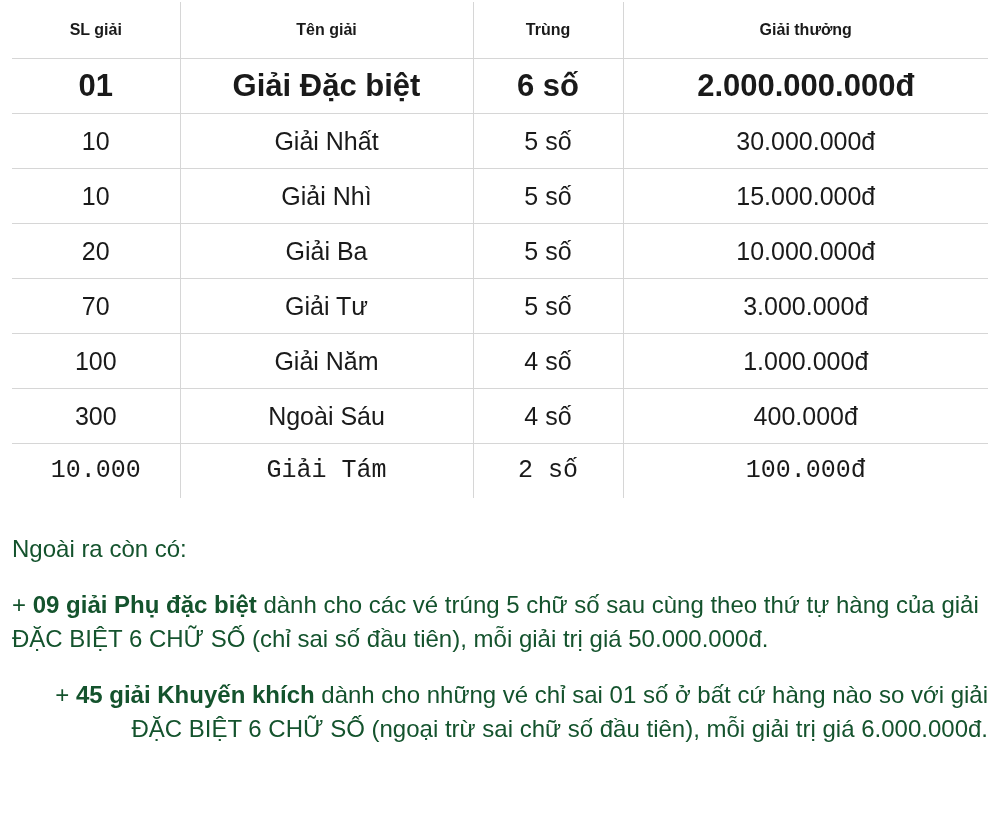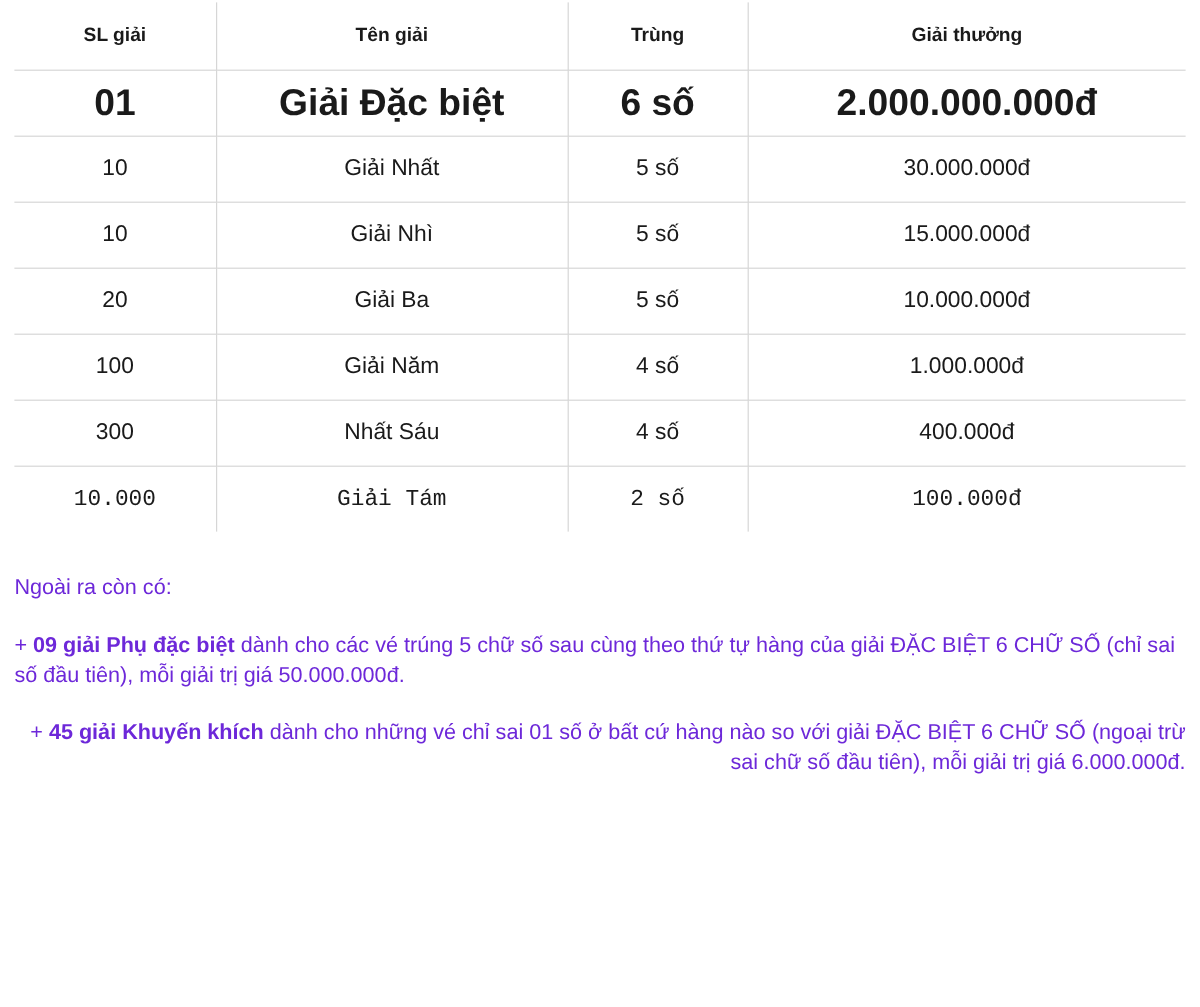--- a/index.html
+++ b/index.html
@@ -30,21 +30,21 @@
   table.prize-table col.c1 { width: 168px; }
   table.prize-table col.c2 { width: 293px; }
   table.prize-table col.c3 { width: 150px; }
   table.prize-table col.c4 { width: 365px; }
 
   table.prize-table th,
   table.prize-table td {
     border: 1px solid #d6d6d6;
     text-align: center;
     vertical-align: middle;
-    font-size: 19px;
+    font-size: 25px;
     line-height: 1.2;
     padding: 0;
     height: 54px;
   }
   table.prize-table thead th {
     font-weight: bold;
     font-size: 16px;
     height: 56px;
     border-top: none;
   }
@@ -65,24 +65,24 @@
     font-size: 31px;
   }
   table.prize-table tbody td {
     font-weight: normal;
   }
 
   .notes {
     margin-top: 34px;
   }
   .note-line {
-    font-size: 18px;
+    font-size: 24px;
     line-height: 1.42;
     margin: 0 0 22px 0;
-    color: #6d28d9;
+    color: #14532d;
   }
   .note-line:last-child {
     margin-bottom: 0;
     text-align: right;
   }
   .note-line b {
     font-weight: bold;
   }
 </style>
 </head>
@@ -124,28 +124,34 @@
         <td>5 số</td>
         <td>15.000.000đ</td>
       </tr>
       <tr>
         <td>20</td>
         <td>Giải Ba</td>
         <td>5 số</td>
         <td>10.000.000đ</td>
       </tr>
       <tr>
+        <td>70</td>
+        <td>Giải Tư</td>
+        <td>5 số</td>
+        <td>3.000.000đ</td>
+      </tr>
+      <tr>
         <td>100</td>
         <td>Giải Năm</td>
         <td>4 số</td>
         <td>1.000.000đ</td>
       </tr>
       <tr>
         <td>300</td>
-        <td>Nhất Sáu</td>
+        <td>Ngoài Sáu</td>
         <td>4 số</td>
         <td>400.000đ</td>
       </tr>
       <tr>
         <td>10.000</td>
         <td>Giải Tám</td>
         <td>2 số</td>
         <td>100.000đ</td>
       </tr>
     </tbody>

